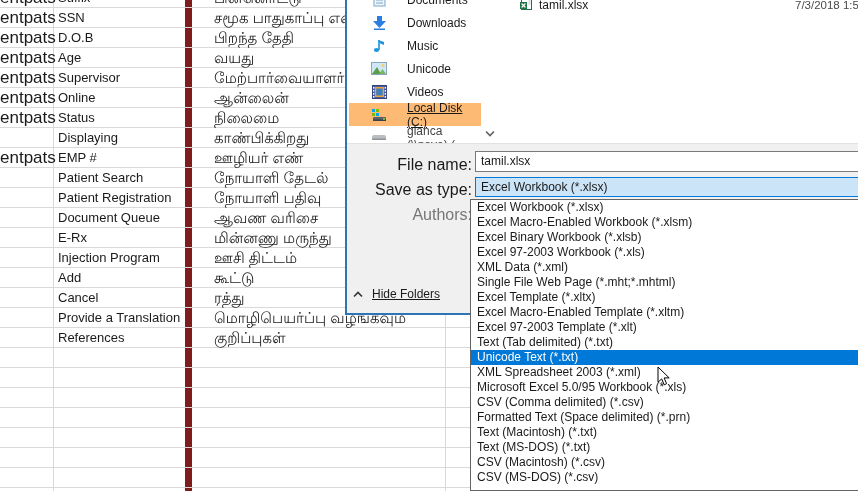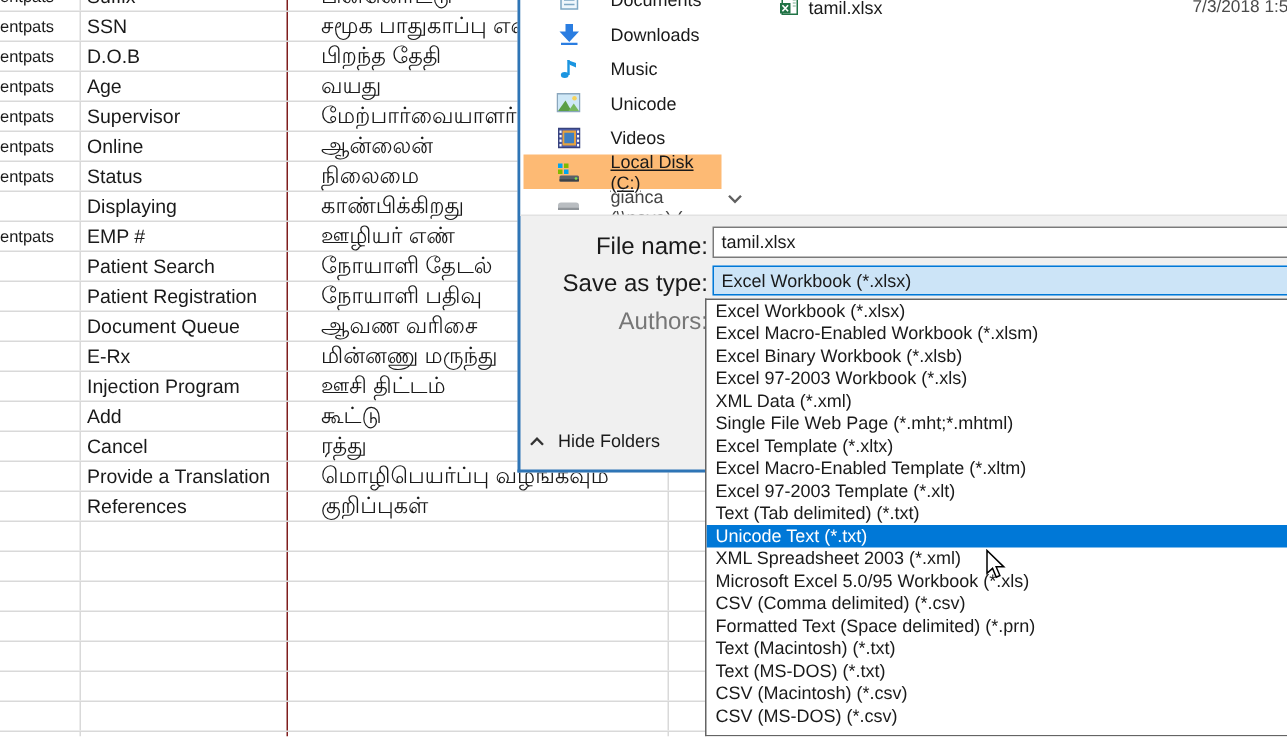--- a/index.html
+++ b/index.html
@@ -3,22 +3,22 @@
 <meta charset="utf-8">
 <style>
   html,body{margin:0;padding:0;background:#fff;}
   .page{position:relative;width:858px;height:491px;overflow:hidden;
         font-family:"Liberation Sans","DejaVu Sans",sans-serif;color:#1a1a1a;background:#fff;}
 
   
   .sheet{position:absolute;left:0;top:-12px;width:858px;z-index:1;}
   .srow{display:flex;height:20px;line-height:20px;border-bottom:1px solid #d9d9d9;box-sizing:border-box;white-space:nowrap;}
   .srow>div{box-sizing:border-box;overflow:visible;}
-  .ca{width:54px;border-right:1px solid #d9d9d9;font-size:11px;flex:none;}
-  .cb{width:138px;border-right:1px solid #7f1d1d;padding-left:4px;font-size:13px;font-weight:400;flex:none;}
+  .ca{width:54px;border-right:1px solid #d9d9d9;font-size:17px;flex:none;}
+  .cb{width:138px;border-right:7px solid #7f1d1d;padding-left:4px;font-size:13px;font-weight:400;flex:none;}
   .cc{width:236px;border-right:1px solid #d9d9d9;padding-left:4px;font-size:15px;flex:none;margin-left:18px;}
   .cd{flex:1;}
 
   
   .dialog{position:absolute;left:345px;top:0;width:513px;height:313px;background:#f0f0f0;
           border-left:2px solid #2e75b6;border-bottom:2px solid #2e75b6;z-index:10;}
   .dlg-top{position:absolute;left:0;top:0;right:0;height:143px;background:#fff;border-bottom:1px solid #e2e2e2;overflow:hidden;}
   .nav{position:absolute;left:0;top:-12px;width:152px;}
   .nav-item{display:flex;align-items:center;height:23px;margin-left:2px;width:132px;padding-left:22px;gap:20px;font-size:12px;box-sizing:border-box;}
   .nav-item.sel{background:#fdba74;text-decoration:underline;}
@@ -27,21 +27,21 @@
   .filerow{position:absolute;left:173px;top:-3px;height:16px;display:flex;align-items:center;gap:6px;font-size:12px;}
   .filedate{position:absolute;left:448px;top:-3px;height:16px;line-height:16px;font-size:11.5px;color:#4a4a4a;white-space:nowrap;}
 
   .flabel{position:absolute;left:5px;width:120px;text-align:right;font-size:16px;white-space:nowrap;}
   .fname-input{position:absolute;left:128px;top:151px;width:386px;height:21px;box-sizing:border-box;
                border:1px solid #7a7a7a;background:#fff;font-size:12px;line-height:19px;padding-left:5px;
                font-family:"Liberation Sans",sans-serif;}
   .ftype-combo{position:absolute;left:128px;top:177px;width:386px;height:20px;box-sizing:border-box;
                border:1px solid #0078d7;background:#cce4f7;font-size:12px;line-height:18px;padding-left:5px;white-space:nowrap;}
   .authors{color:#767676;}
-  .hide-folders{position:absolute;left:6px;top:285px;height:18px;display:flex;align-items:center;gap:9px;font-size:12px;cursor:default;}
+  .hide-folders{position:absolute;left:6px;top:285px;height:18px;display:flex;align-items:center;gap:9px;font-size:12px;cursor:default;text-decoration:underline;}
 
   
   .ddl{position:absolute;left:470px;top:199px;width:388px;height:292px;background:#fff;
        border:1px solid #646464;border-right:none;overflow:hidden;z-index:30;box-sizing:border-box;}
   .ddl-item{height:15px;line-height:15px;font-size:12px;padding-left:6px;white-space:nowrap;}
   .ddl-item.selected{background:#0078d7;color:#fff;}
 
   .cursor{position:absolute;left:657px;top:366px;z-index:40;}
 </style>
 </head>

